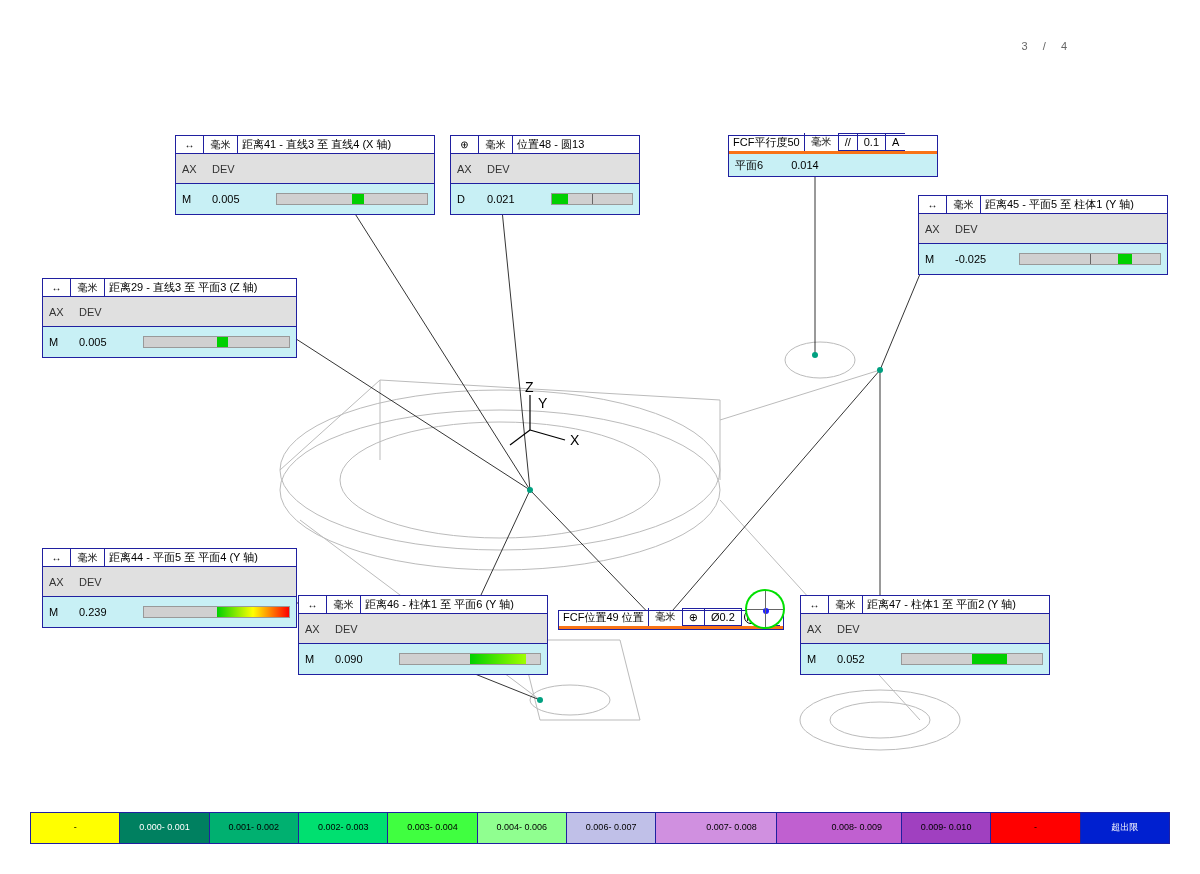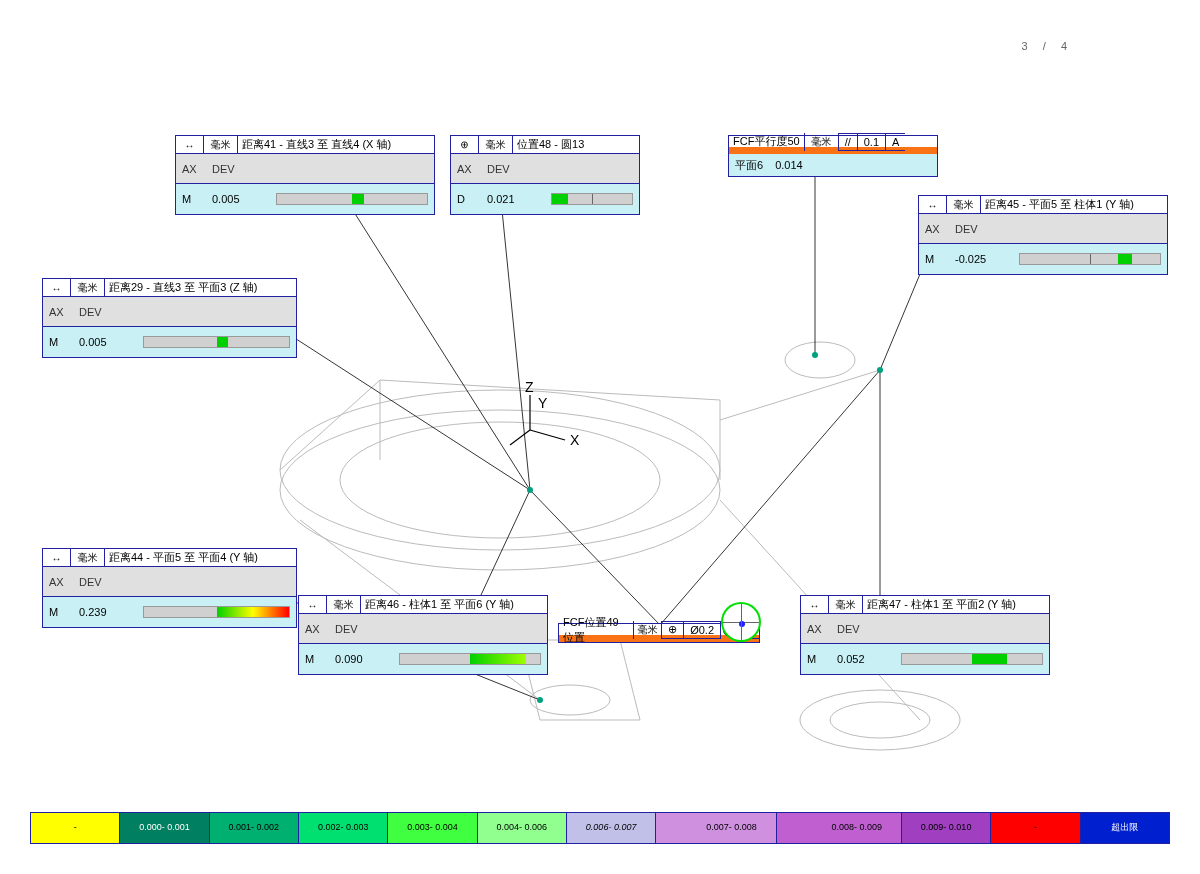--- a/index.html
+++ b/index.html
@@ -12,26 +12,26 @@
 .unit-cell{width:34px;height:18px;border-right:1px solid #2020a0;display:flex;align-items:center;justify-content:center;color:#000;font-size:10px}
 .title-cell{flex:1;padding:0 4px;height:18px;display:flex;align-items:center;color:#000}
 .callout-row{display:flex;align-items:center;height:30px;padding:0 6px;gap:10px}
 .hdr-row{background:#e0e0e0;border-bottom:1px solid #2020a0;color:#333}
 .data-row{background:#c8f0f5}
 .ax-col{width:20px}
 .dev-col{width:50px}
 .bar-container{flex:1;height:12px;background:#d0d0d0;position:relative;border:1px solid #999;margin-left:4px}
 .bar-center{position:absolute;left:50%;top:0;bottom:0;width:1px;background:#666}
 .bar-fill{position:absolute;top:0;bottom:0;background:#00d000}
-.fcf-header{display:flex;align-items:center;height:18px;border-bottom:7px solid #f97316}
+.fcf-header{display:flex;align-items:flex-end;height:18px;border-bottom:3px solid #f97316}
 .fcf-title{padding:0 4px;border-right:1px solid #2020a0;height:18px;display:flex;align-items:center}
 .fcf-boxes{display:flex;height:18px}
 .fcf-box{border-right:1px solid #2020a0;padding:0 6px;display:flex;align-items:center;border-top:1px solid #2020a0;border-bottom:1px solid #2020a0}
 .fcf-box:last-child{border-right:none}
-.fcf-data{display:flex;height:22px;align-items:center;background:#c8f0f5;padding:0 6px;gap:12px}
+.fcf-data{display:flex;height:22px;align-items:center;background:#c8f0f5;padding:0 6px;gap:28px}
 .target{position:absolute;width:40px;height:40px;border-radius:50%;background:#00e000;display:flex;align-items:center;justify-content:center}
 .target-inner{width:36px;height:36px;border-radius:50%;background:#fff;position:relative}
 .target-inner:before{content:"";position:absolute;left:0;right:0;top:50%;height:1px;background:#666}
 .target-inner:after{content:"";position:absolute;top:0;bottom:0;left:50%;width:1px;background:#666}
 .target-dot{position:absolute;width:6px;height:6px;background:#2020ff;border-radius:50%;left:45%;top:48%}
 .legend{position:absolute;bottom:30px;left:30px;right:30px;display:flex;border:1px solid #2020a0;height:32px}
 .legend-cell{flex:1;border-right:1px solid #2020a0;display:flex;flex-direction:column;align-items:center;justify-content:center;font-size:9px;color:#000;text-align:center;line-height:1.1}
 .legend-cell:last-child{border-right:none}
 .wireframe{stroke:#bbb;fill:none;stroke-width:1}
 .leader{stroke:#000;fill:none;stroke-width:0.8}
@@ -213,21 +213,21 @@
   <div class="callout-row data-row">
       <span class="ax-col">M</span>
       <span class="dev-col">0.090</span>
       <div class="bar-container">
         <div class="bar-center"></div>
         <div class="bar-fill" style="left:50%;width:40%;background:linear-gradient(90deg,#00d000,#a0ff00)"></div>
       </div>
     </div>
 </div>
 
-<div class="callout" style="left:558px;top:623px;width:202px">
+<div class="callout" style="left:558px;top:610px;width:226px">
   <div class="fcf-header">
     <div class="fcf-title">FCF位置49 位置</div>
     <div class="unit-cell">毫米</div>
     <div class="fcf-boxes">
       <div class="fcf-box">⊕</div>
       <div class="fcf-box">Ø0.2</div>
       <div class="fcf-box" style="border-radius:50%;width:14px;padding:0;justify-content:center;border:1px solid #000;margin:2px">M</div>
       <div class="fcf-box">C</div>
     </div>
   </div>
@@ -263,21 +263,21 @@
     <div class="legend-cell" style="background: rgb(0, 128, 96); color: rgb(255, 255, 255);">0.000-
 0.001</div>
     <div class="legend-cell" style="background: rgb(0, 176, 112);">0.001-
 0.002</div>
     <div class="legend-cell" style="background: rgb(0, 224, 112);">0.002-
 0.003</div>
     <div class="legend-cell" style="background: rgb(64, 255, 64);">0.003-
 0.004</div>
     <div class="legend-cell" style="background: rgb(144, 255, 144);">0.004-
 0.006</div>
-    <div class="legend-cell" style="background: rgb(192, 192, 232); font-style: italic;">0.006-
+    <div class="legend-cell" style="background: rgb(192, 192, 232);">0.006-
 0.007</div>
     <div class="legend-cell" style="background: rgb(208, 144, 224); padding-left: 31px;">0.007-
 0.008</div>
     <div class="legend-cell" style="background: rgb(192, 96, 208); padding-left: 36px;">0.008-
 0.009</div>
     <div class="legend-cell" style="background: rgb(160, 64, 192);">0.009-
 0.010</div>
     <div class="legend-cell" style="background: rgb(255, 0, 0);">-</div>
     <div class="legend-cell" style="background: rgb(0, 32, 208); color: rgb(255, 255, 255);">超出限</div>
   </div>

